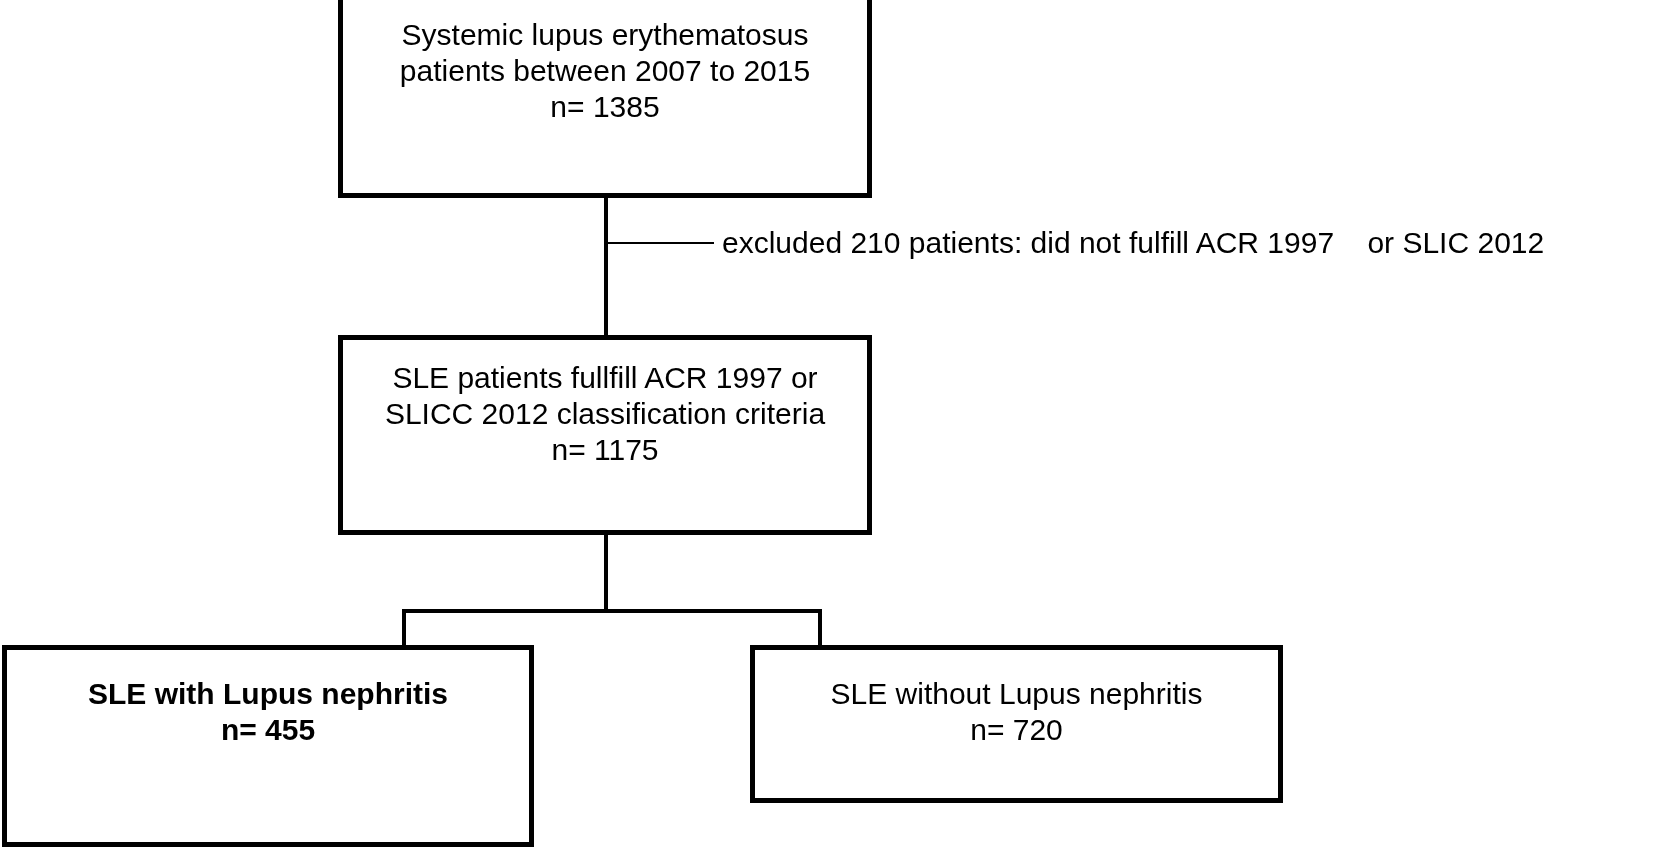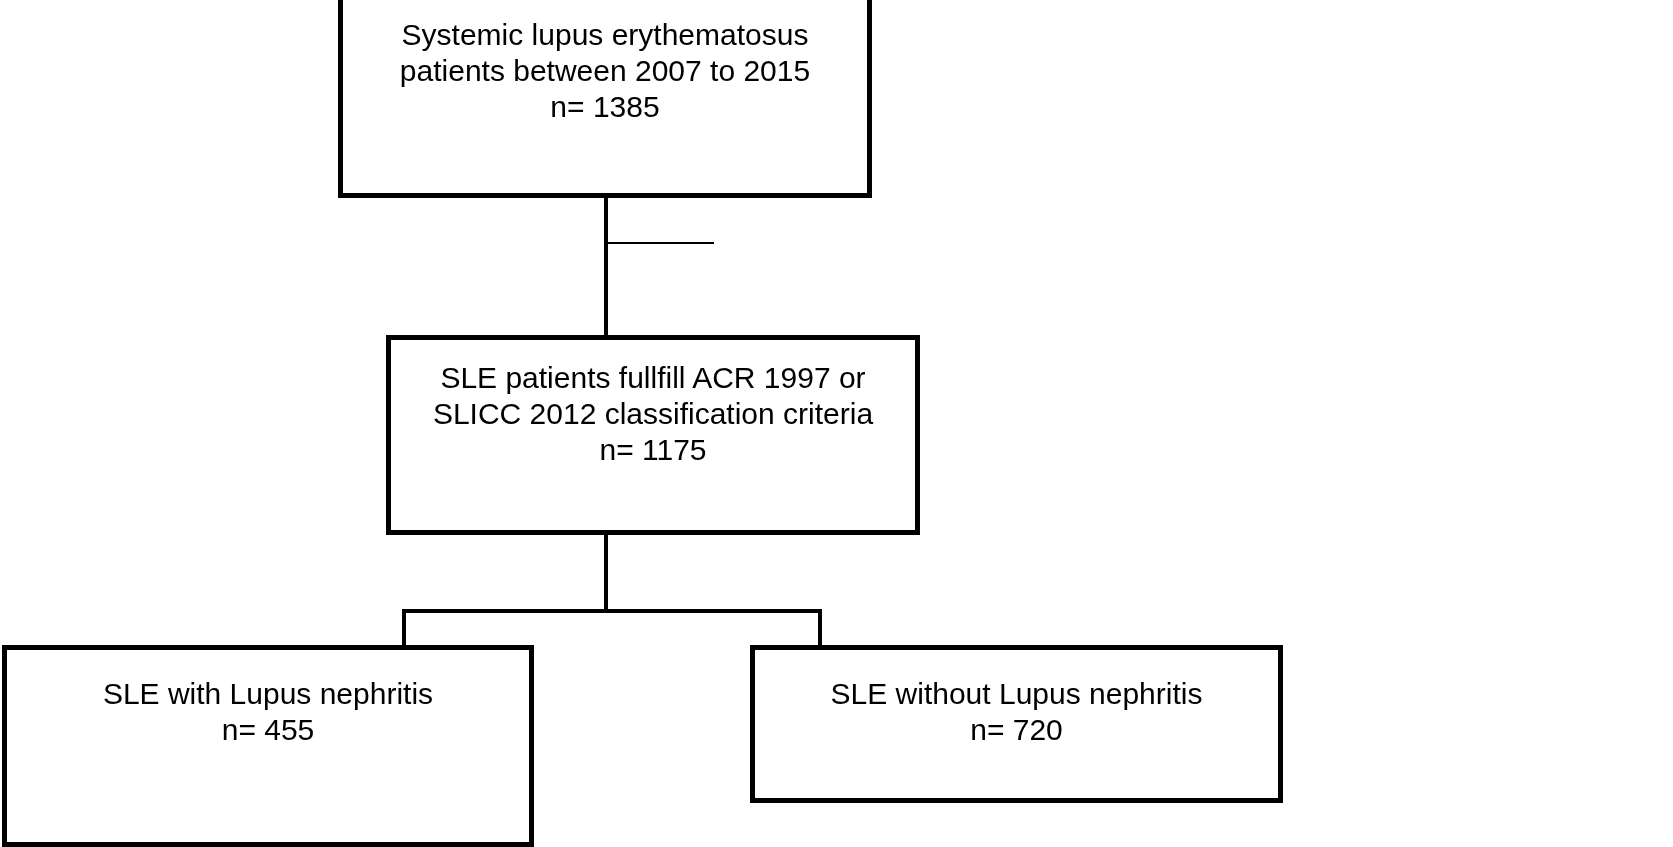--- a/index.html
+++ b/index.html
@@ -45,31 +45,31 @@
   }
   #box-top .node-text {
     top: 18px;
   }
   
   #box-middle {
     left: 338px;
     top: 335px;
     width: 534px;
     height: 200px;
-    margin-left: 48px;
   }
   #box-middle .node-text {
     top: 20px;
   }
   
   #box-left {
     left: 2px;
     top: 645px;
     width: 532px;
     height: 202px;
+    font-weight: bold;
   }
   #box-left .node-text {
     top: 26px;
   }
   
   #box-right {
     left: 750px;
     top: 645px;
     width: 533px;
     height: 158px;
@@ -137,20 +137,21 @@
 
   <div class="node-box" id="box-top">
     <div class="node-text">Systemic lupus erythematosus
 patients between 2007 to 2015
 n= 1385</div>
   </div>
 
   <div class="line-v" id="conn-top-stem"></div>
 
   <div class="line-h" id="conn-exclusion-stub"></div>
+  <div id="exclusion-note">excluded 210 patients: did not fulfill ACR 1997    or SLIC 2012</div>
 
   <div class="node-box" id="box-middle">
     <div class="node-text">SLE patients fullfill ACR 1997 or
 SLICC 2012 classification criteria
 n= 1175</div>
   </div>
 
   <div class="line-v" id="conn-mid-stem"></div>
 
   <div class="line-h" id="conn-split-bar"></div>

